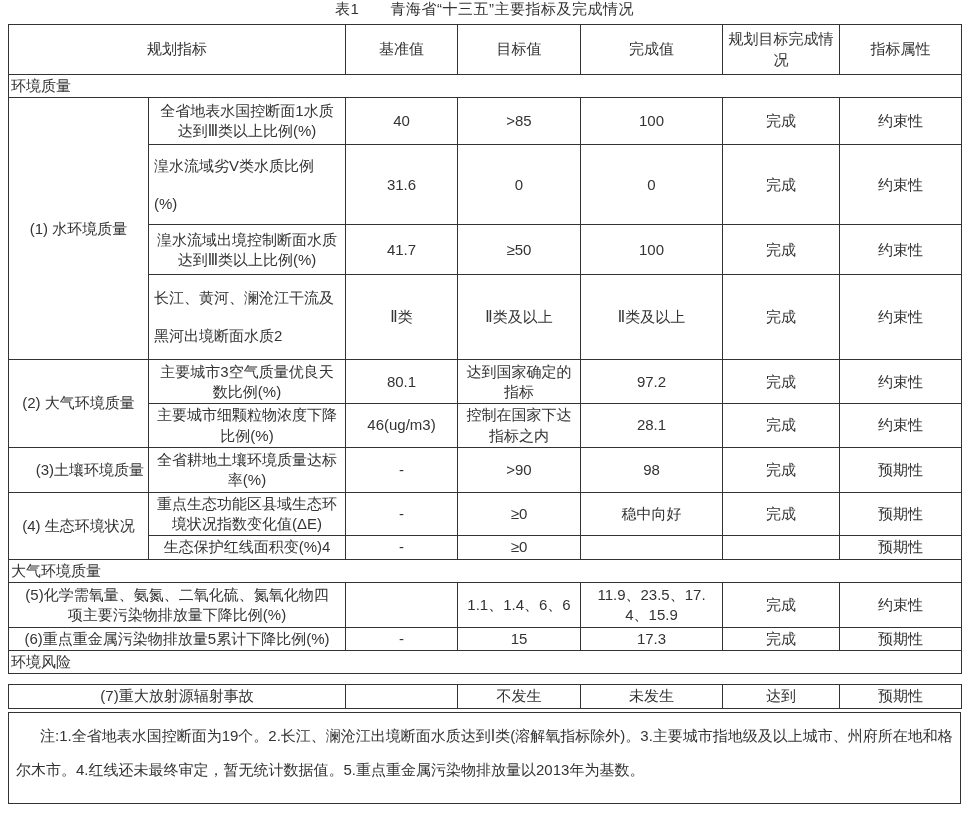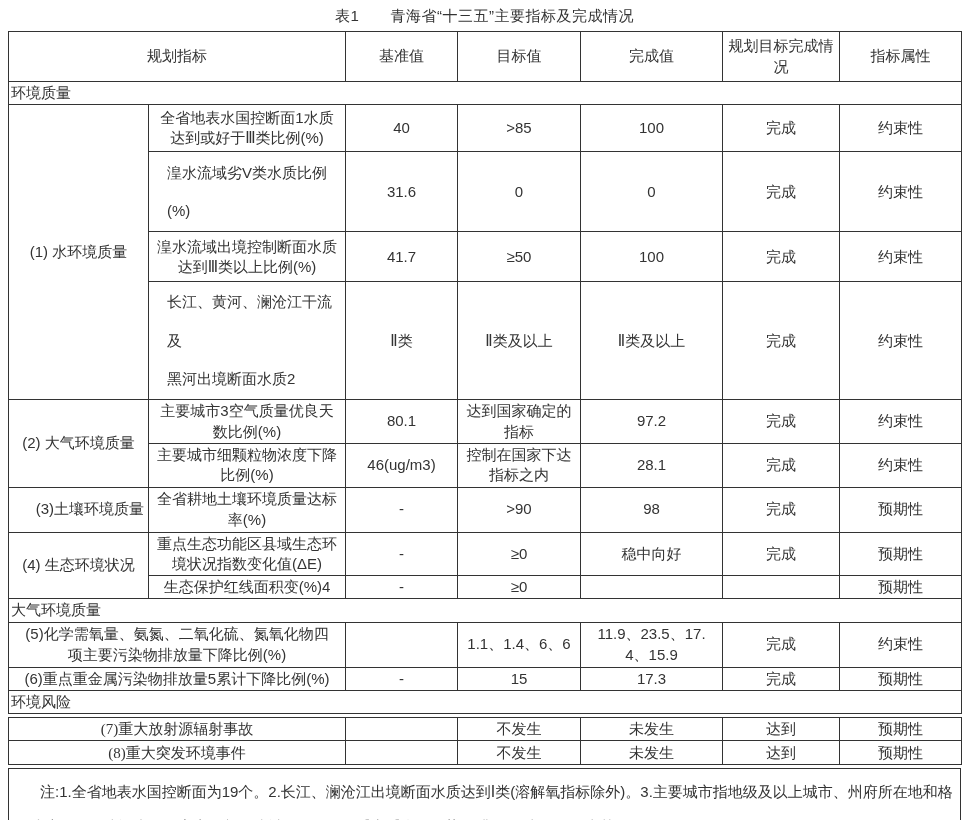--- a/index.html
+++ b/index.html
@@ -3,37 +3,37 @@
 <meta charset="utf-8">
 <style>
   html,body{margin:0;padding:0;}
   body{
     width:969px;height:820px;background:#ffffff;
     font-family:"Liberation Sans","DejaVu Sans",sans-serif;
     color:#333333;position:relative;
   }
   .title{
     text-align:center;font-size:15px;color:#333;
-    padding-top:7px;height:24px;letter-spacing:0.5px;
+    height:24px;letter-spacing:0.5px;
   }
   table{
     border-collapse:collapse;table-layout:fixed;
     width:953px;margin-left:8px;
   }
   td{
     border:1px solid #333;font-size:15px;text-align:center;
     vertical-align:middle;padding:1px 4px;overflow:hidden;
     white-space:pre-line;line-height:1.35;
   }
   td.section{
     text-align:left;padding-left:2px;font-size:15px;margin-top:40px;
   }
   td.left{text-align:right;}
-  td.spread{line-height:2.55;text-align:left;padding-left:18px;}
-  .risk-table{margin-top:3px;font-family:Liberation Serif, serif;}
+  td.spread{line-height:2.55;text-align:left;padding-left:5px;}
+  .risk-table{margin-top:10px;}
   .note-box{
     width:937px;margin:3px 0 0 8px;border:1px solid #333;
     height:84px;padding:6px 7px 0 7px;font-size:15px;line-height:2.3;
     text-indent:1.6em;box-sizing:content-box;
   }
 </style>
 </head>
 <body>
 
 <div class="title">表1　　青海省“十三五”主要指标及完成情况</div>
@@ -57,21 +57,21 @@
     <td>规划目标完成情
 况</td>
     <td>指标属性</td>
   </tr>
   <tr style="height:21px">
     <td colspan="7" class="section">环境质量</td>
   </tr>
   <tr style="height:47px">
     <td rowspan="4">(1) 水环境质量</td>
     <td>全省地表水国控断面1水质
-达到或好于Ⅲ类比例(%)</td>
+达到Ⅲ类以上比例(%)</td>
     <td>40</td>
     <td>&gt;85</td>
     <td>100</td>
     <td>完成</td>
     <td>约束性</td>
   </tr>
   <tr style="height:80px">
     <td class="spread">湟水流域劣V类水质比例
 (%)</td>
     <td>31.6</td>
@@ -185,24 +185,16 @@
   </colgroup>
   <tbody>
       <tr style="height:23px">
     <td>(7)重大放射源辐射事故</td>
     <td></td>
     <td>不发生</td>
     <td>未发生</td>
     <td>达到</td>
     <td>预期性</td>
   </tr>
-  <tr style="height:24px">
-    <td>(8)重大突发环境事件</td>
-    <td></td>
-    <td>不发生</td>
-    <td>未发生</td>
-    <td>达到</td>
-    <td>预期性</td>
-  </tr>
 </tbody>
   </table>
 
 <div class="note-box">注:1.全省地表水国控断面为19个。2.长江、澜沧江出境断面水质达到Ⅰ类(溶解氧指标除外)。3.主要城市指地级及以上城市、州府所在地和格尔木市。4.红线还未最终审定，暂无统计数据值。5.重点重金属污染物排放量以2013年为基数。</div>
 
 </body></html>

